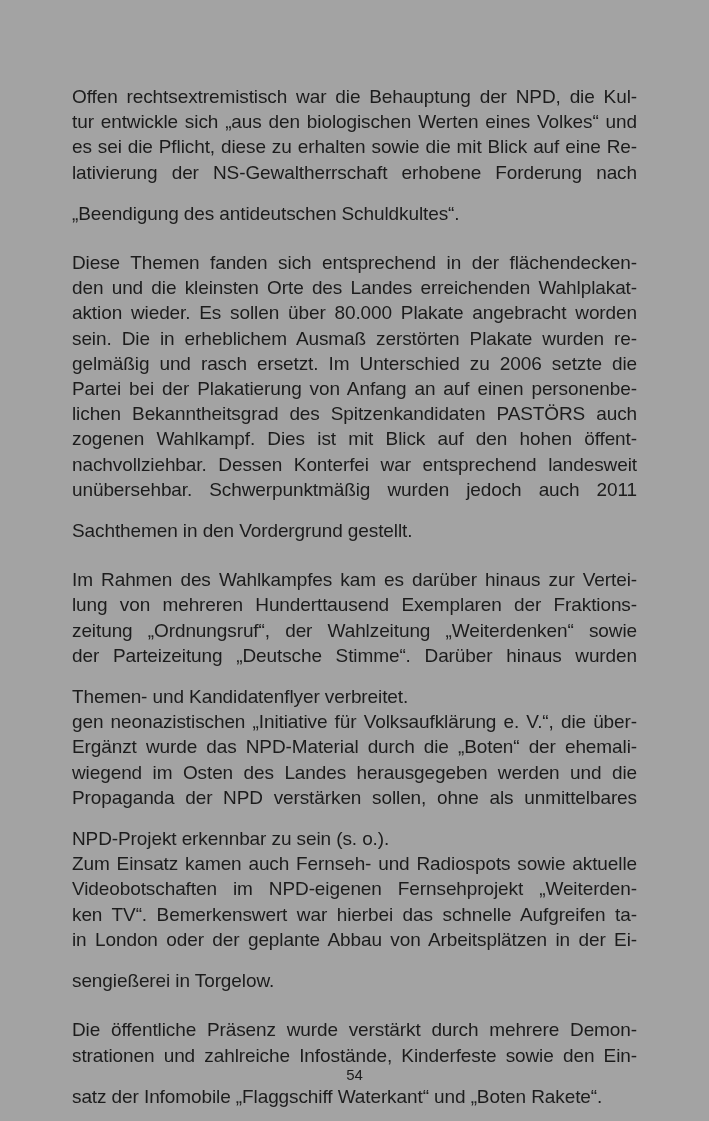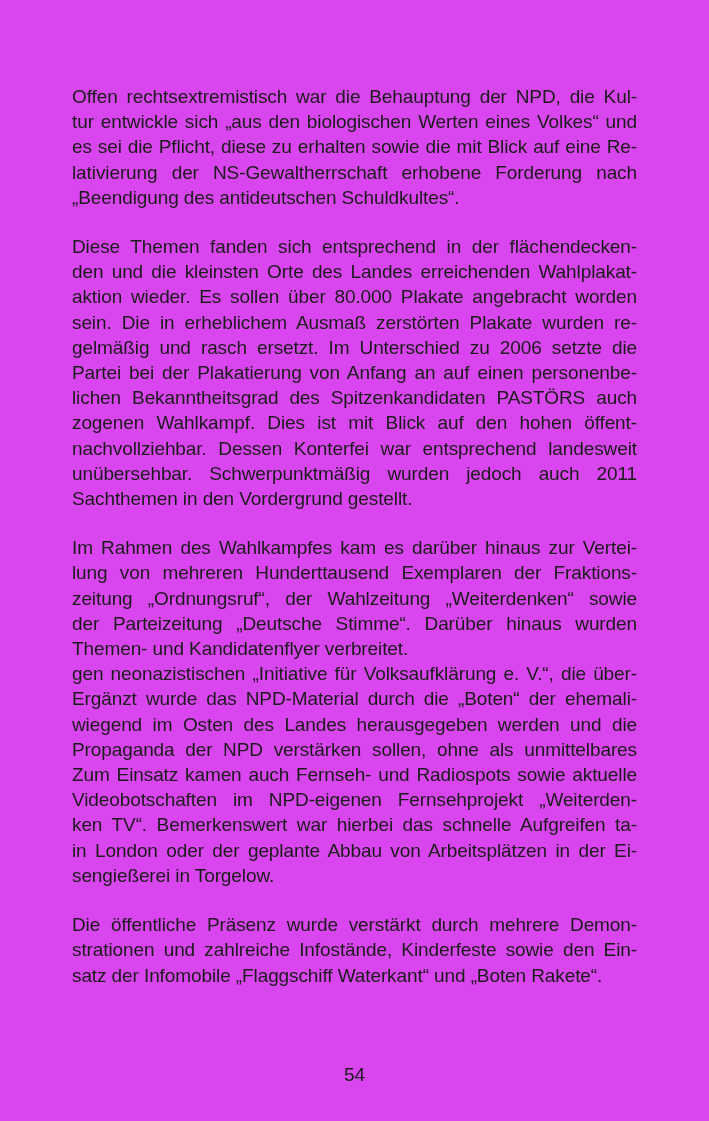--- a/index.html
+++ b/index.html
@@ -11,48 +11,49 @@
     height: 1121px;
     background: #ffffff;
     font-family: "Liberation Sans", "DejaVu Sans", sans-serif;
     color: #1c1c1c;
     overflow: hidden;
   }
   .page {
     position: relative;
     width: 709px;
     height: 1121px;
-    background: #d946ef;
+    background: #a3a3a3;
   }
   .text-block {
     position: absolute;
     left: 72px;
     top: 84px;
     width: 565px;
     font-size: 19px;
     line-height: 25.2px;
     letter-spacing: -0.1px;
   }
   .para { margin: 0; }
   .para.gap { margin-top: 24px; }
   .line {
     text-align: justify;
     text-align-last: justify;
   }
   .line.last {
     text-align-last: left;
+    margin-top: 16px;
   }
   .it { }
   .page-number {
     position: absolute;
     left: 0;
     top: 1066px;
     width: 709px;
     text-align: center;
-    font-size: 19px;
+    font-size: 15px;
     line-height: 18px;
     color: #1c1c1c;
   }
 </style>
 </head>
 <body>
 
 <div class="page">
   <div class="text-block">
       <div class="para">
@@ -80,20 +81,21 @@
         <div class="line"><span>lung von mehreren Hunderttausend Exemplaren der Fraktions-</span></div>
         <div class="line"><span>zeitung „Ordnungsruf“, der Wahlzeitung „Weiterdenken“ sowie</span></div>
         <div class="line"><span>der Parteizeitung „Deutsche Stimme“. Darüber hinaus wurden</span></div>
         <div class="line last"><span>Themen- und Kandidatenflyer verbreitet.</span></div>
       </div>
       <div class="para">
         <div class="line"><span>gen neonazistischen „Initiative für Volksaufklärung e. V.“, die über-</span></div>
         <div class="line"><span>Ergänzt wurde das NPD-Material durch die „Boten“ der ehemali-</span></div>
         <div class="line"><span>wiegend im Osten des Landes herausgegeben werden und die</span></div>
         <div class="line"><span>Propaganda der NPD verstärken sollen, ohne als unmittelbares</span></div>
+        <div class="line last"><span>NPD-Projekt erkennbar zu sein (s. o.).</span></div>
       </div>
       <div class="para">
         <div class="line"><span>Zum Einsatz kamen auch Fernseh- und Radiospots sowie aktuelle</span></div>
         <div class="line"><span>Videobotschaften im NPD-eigenen Fernsehprojekt „Weiterden-</span></div>
         <div class="line"><span>ken TV“. Bemerkenswert war hierbei das schnelle Aufgreifen ta-</span></div>
         <div class="line"><span>in London oder der geplante Abbau von Arbeitsplätzen in der Ei-</span></div>
         <div class="line last"><span>sengießerei in Torgelow.</span></div>
       </div>
       <div class="para gap">
         <div class="line"><span>Die öffentliche Präsenz wurde verstärkt durch mehrere Demon-</span></div>

